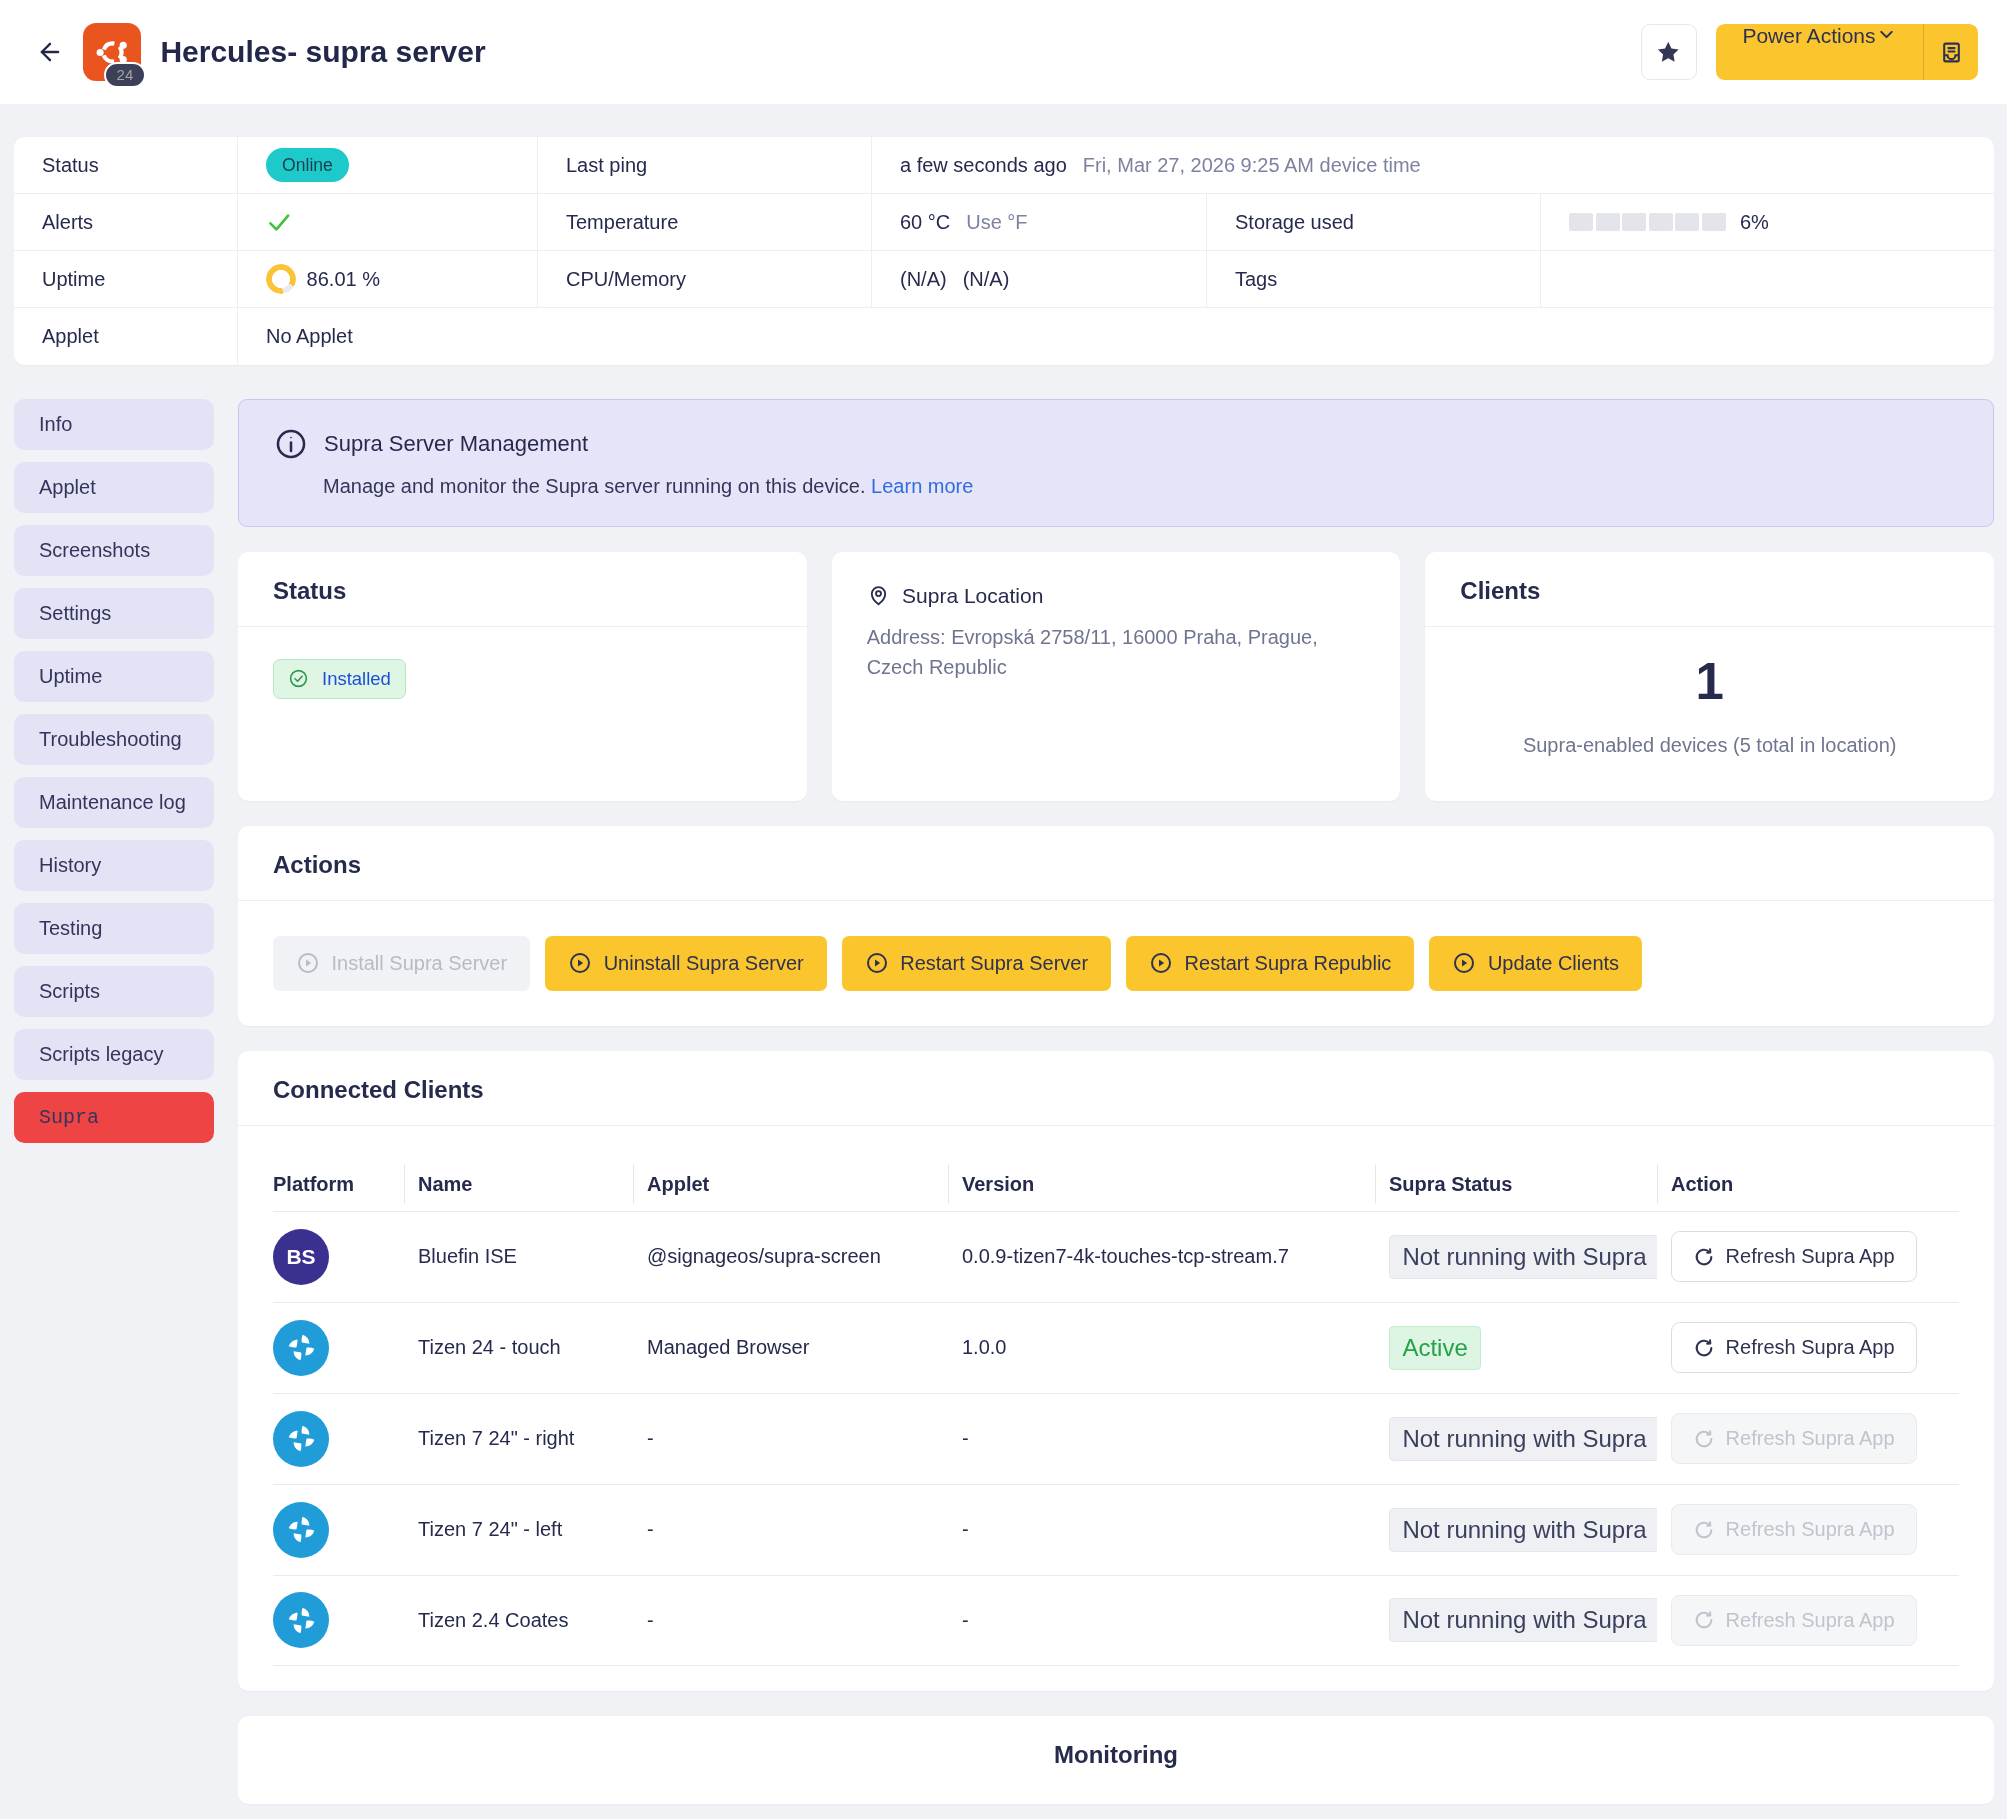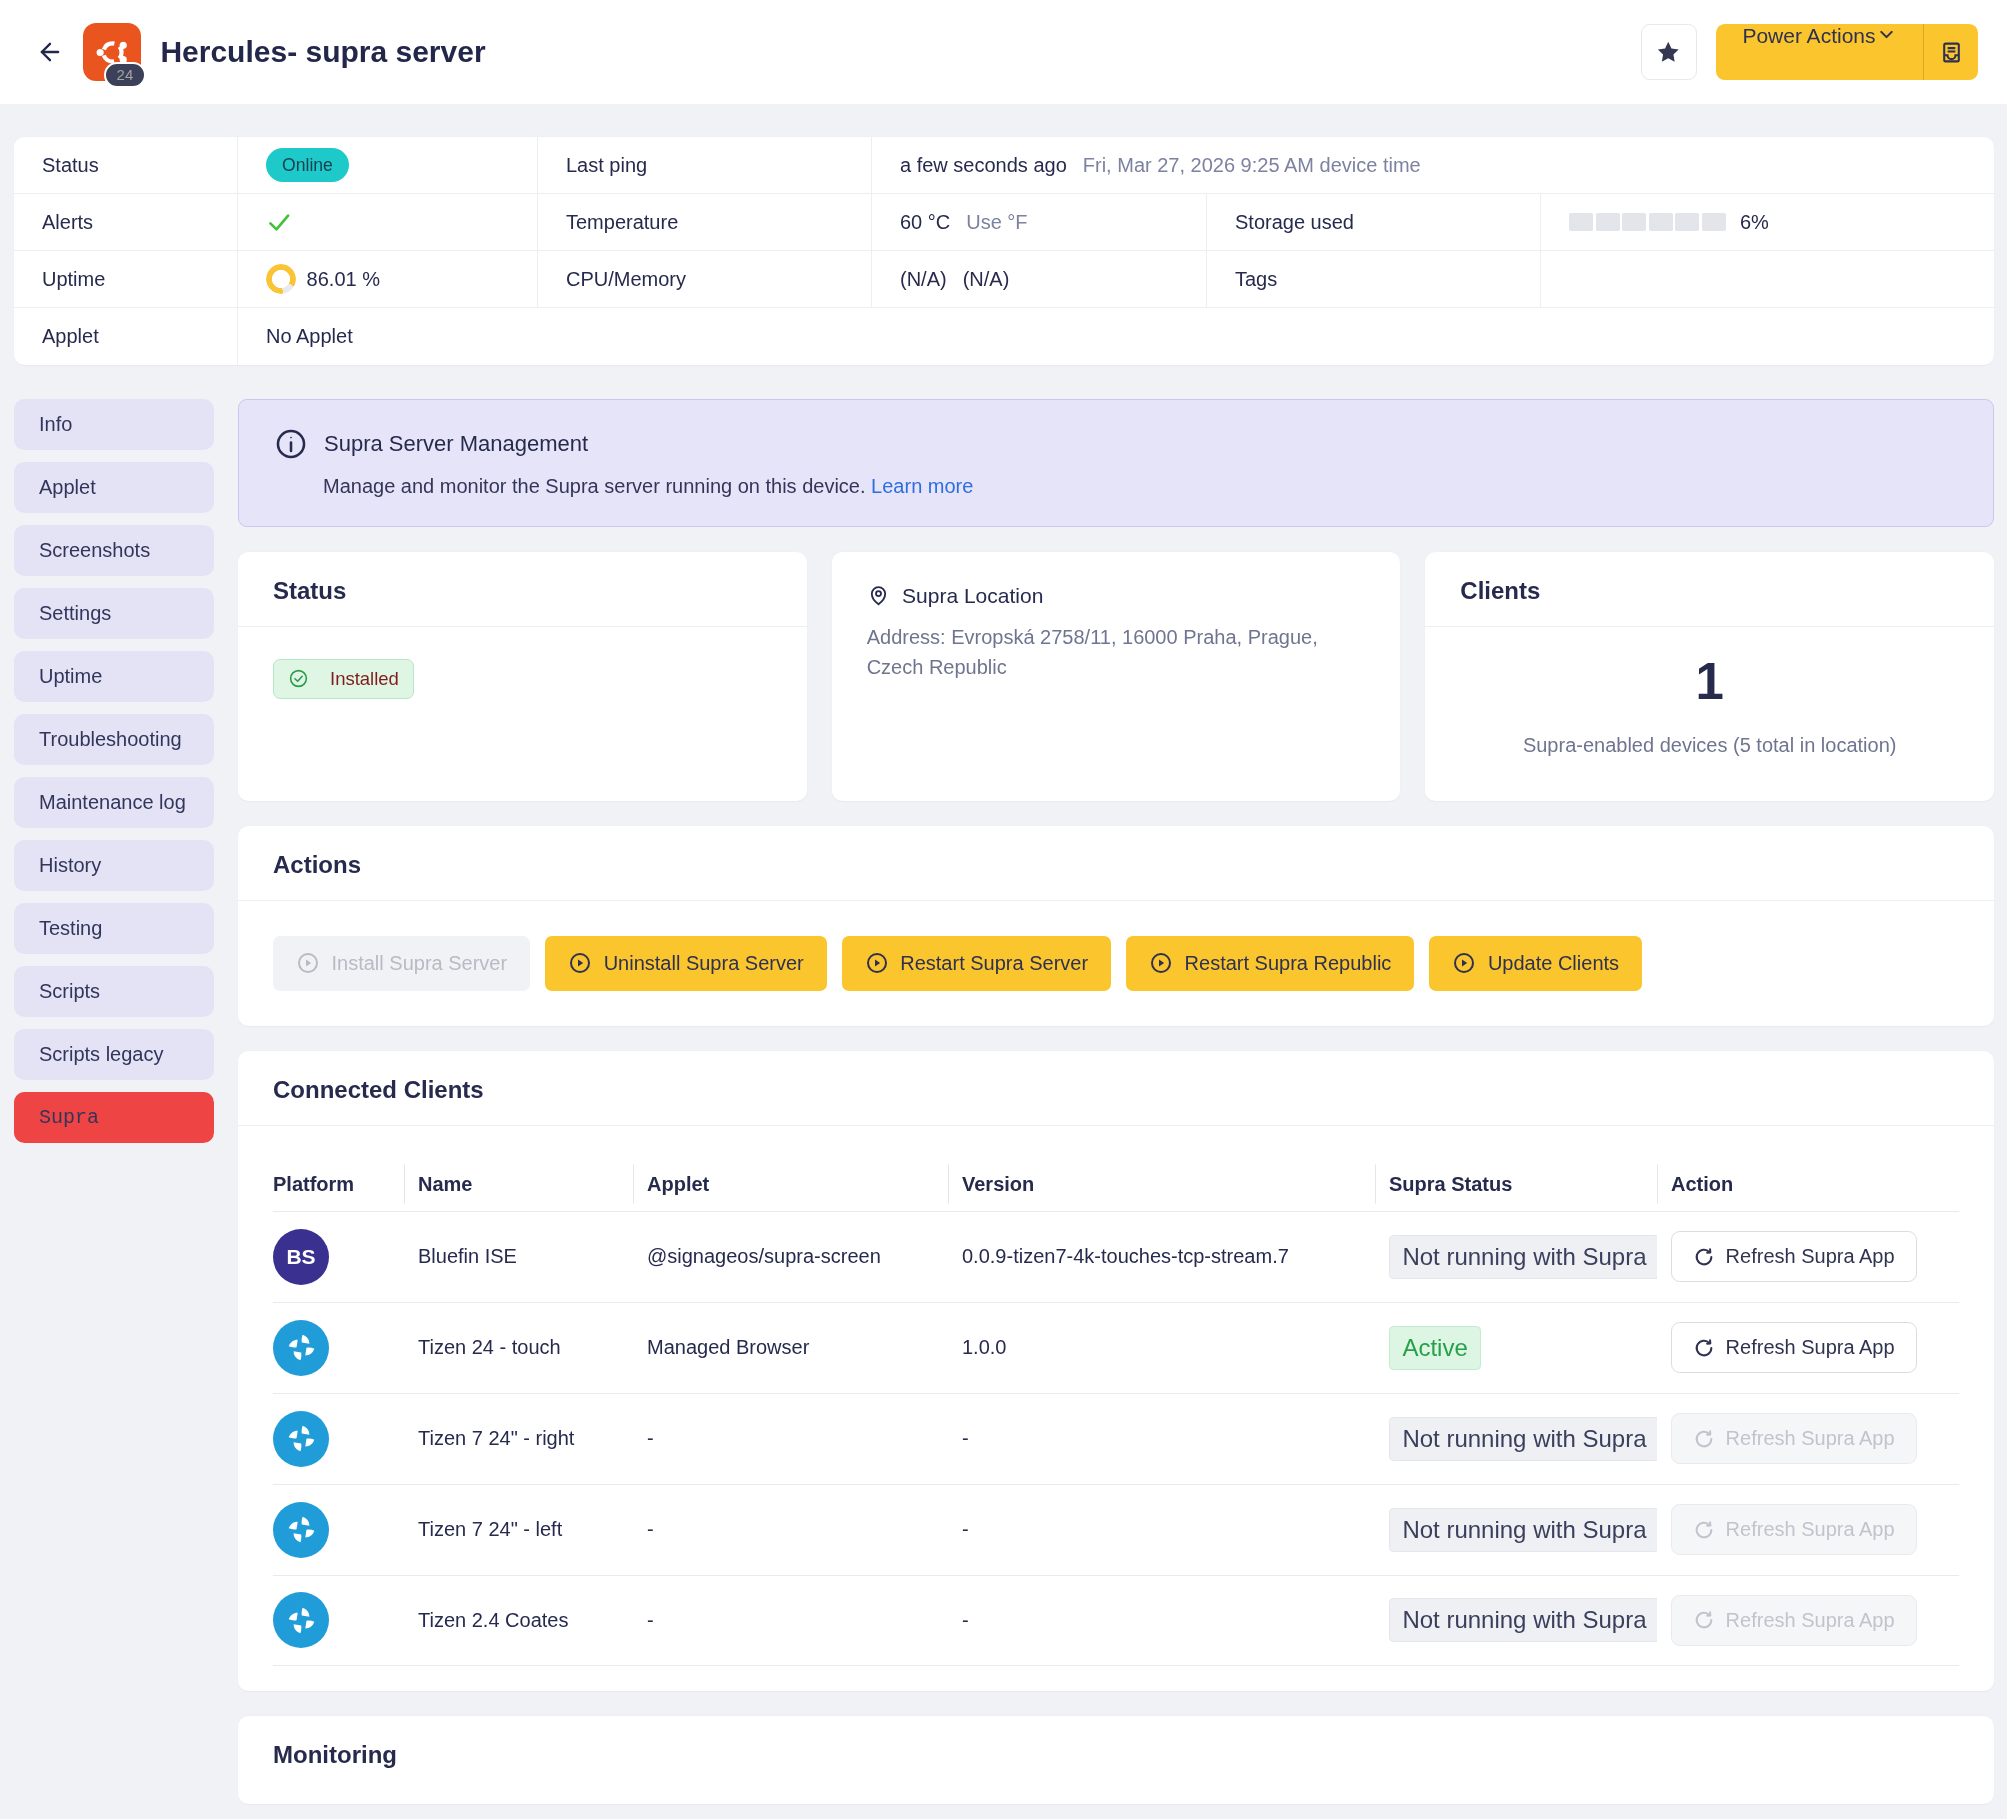--- a/index.html
+++ b/index.html
@@ -54,21 +54,21 @@
   .banner { background:#e6e4f8; border:0.9px solid #cbc6ee; border-radius:8.8px; padding:26.5px 35px 28px; }
   .banner-head { display:flex; align-items:center; gap:16px; font-size:22px; color:#262a4d; }
   .banner-body { margin:14px 0 0 49px; font-size:20px; color:#33365a; }
   .link { color:#2f6de0; cursor:pointer; }
   
   .card { background:#fff; border-radius:10.6px; box-shadow:0 0.9px 1.8px rgba(20,20,60,.04); }
   .card-head { padding:25px 35px 21px; font-size:24px; font-weight:700; border-bottom:0.9px solid #eceef2; }
   .cards-row { display:flex; gap:25px; }
   .cards-row .card { flex:1; height:249px; }
   .card-body { padding:32px 35px; }
-  .badge-installed { display:inline-flex; align-items:center; gap:21px; background:#dff6e5; border:0.9px solid #b5e8c4; color:#7f1d1d; font-size:18.5px; padding:8px 14px; border-radius:7px; }
+  .badge-installed { display:inline-flex; align-items:center; gap:13px; background:#dff6e5; border:0.9px solid #b5e8c4; color:#1d4ed8; font-size:18.5px; padding:8px 14px; border-radius:7px; }
   .loc-name { display:flex; align-items:center; gap:12.4px; font-size:21px; font-weight:400; }
   .loc-addr { margin-top:14px; font-size:20px; line-height:1.5; color:#70758f; }
   .clients-body { display:flex; flex-direction:column; align-items:center; justify-content:center; padding:25px 17.6px; }
   .clients-count { font-size:51px; font-weight:700; }
   .clients-caption { margin-top:23px; font-size:20px; color:#70758f; }
   
   .actions-body { padding:35px; display:flex; gap:15px; }
   .btn { display:inline-flex; align-items:center; gap:11.5px; height:55px; padding:0 23px; border-radius:7px; font-size:20px; font-weight:500; cursor:pointer; border:none; font-family:inherit; }
   .btn-yellow { background:#fbc52e; color:#2e3150; }
   .btn-disabled { background:#f1f2f5; color:#b6bbc4; cursor:default; }
@@ -87,21 +87,21 @@
   .avatar { width:56px; height:56px; border-radius:50%; display:flex; align-items:center; justify-content:center; color:#fff; font-weight:700; font-size:21px; }
   .avatar.bs { background:#39308f; }
   .avatar.tizen { background:#209cd8; }
   .badge-status { display:inline-block; font-size:24px; padding:7px 12.4px; border-radius:4.4px; }
   .badge-neutral { background:#eef0f4; border:0.9px solid #e3e6eb; color:#3a3f5c; }
   .badge-active { background:#ddf6e4; border:0.9px solid #c2ecce; color:#27a04a; }
   .refresh-btn { display:inline-flex; align-items:center; gap:10.6px; height:51px; padding:0 21px; background:#fff; border:0.9px solid #d9dce3; border-radius:8.8px; font-size:20px; color:#2f3350; cursor:pointer; font-family:inherit; }
   .refresh-btn.disabled { background:#f5f6f8; border-color:#e8eaee; color:#c0c4cd; cursor:default; }
   
   .monitoring { margin-top:0; }
-  .monitoring .card-head { border-bottom:none; padding-bottom:35px; }
+  .monitoring .card-head { border-bottom:none; padding-bottom:35px;text-align:center; }
   svg { display:block; }
 </style>
 </head>
 <body>
 
 <div class="topbar">
   <div class="back">
     <span>
       <svg width="28" height="28" viewBox="0 0 24 24" fill="none" stroke="#23274a" stroke-width="2" stroke-linecap="round" stroke-linejoin="round">
           <path d="M19 12H5"></path>

